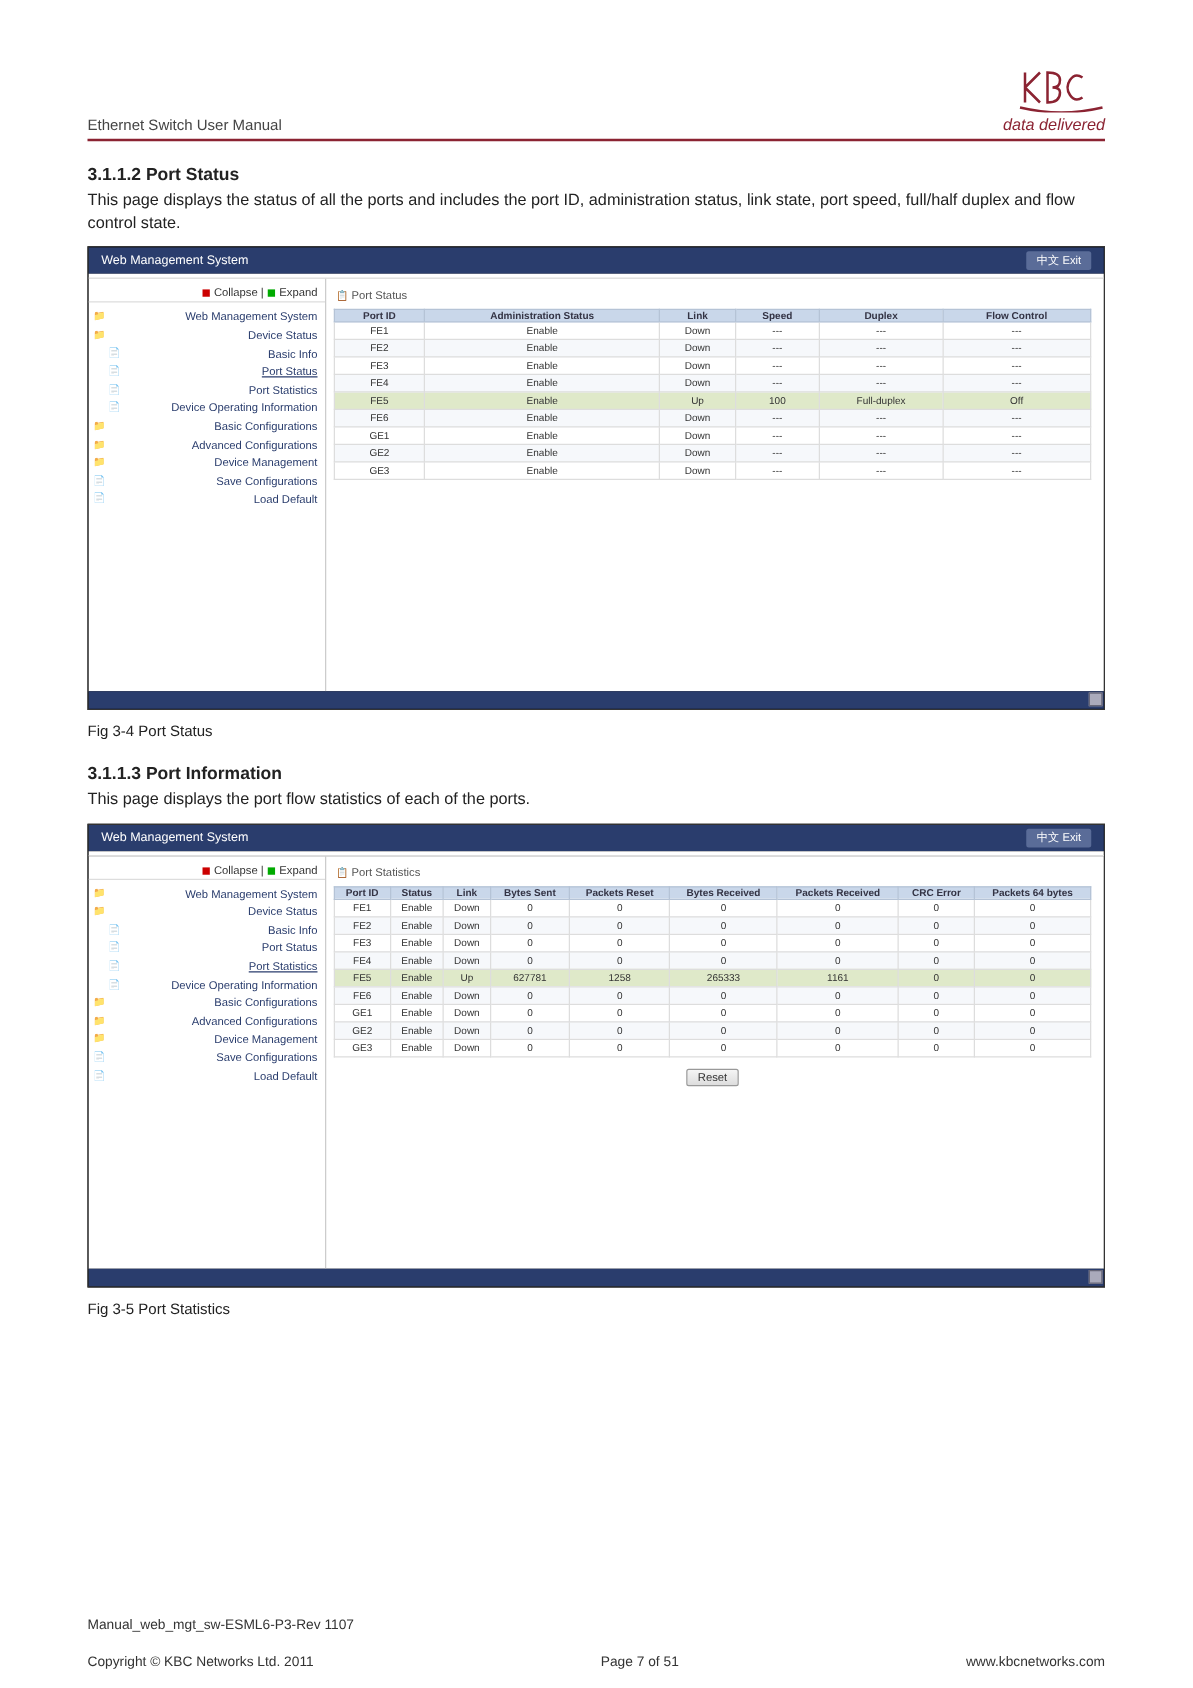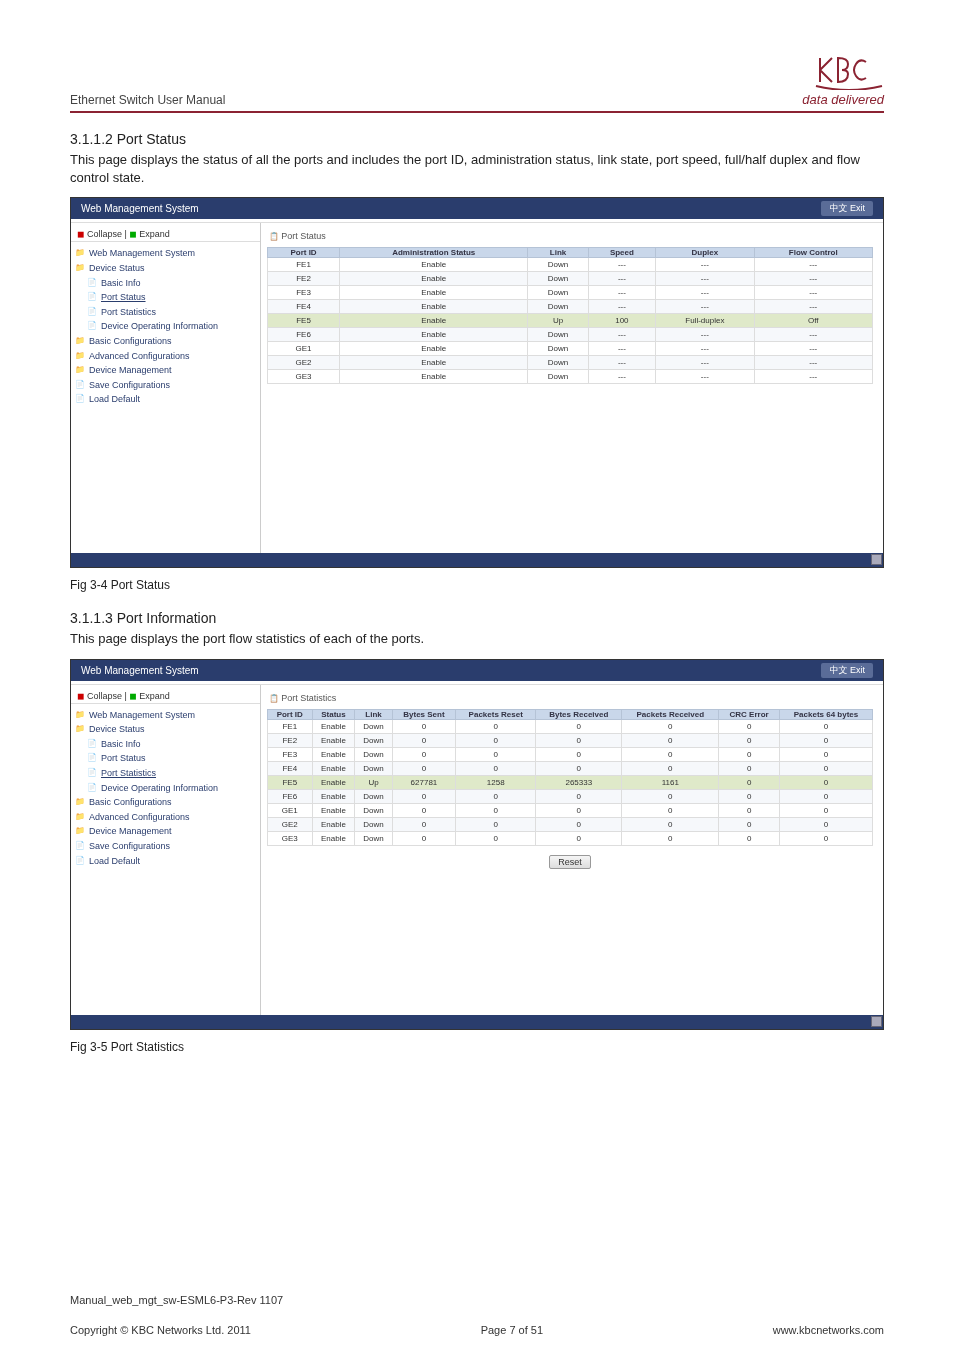--- a/index.html
+++ b/index.html
@@ -33,21 +33,21 @@
   }
   .logo-svg { display: block; margin-left: auto; }
   .logo-tag {
     font-style: italic;
     color: #8b2332;
     font-size: 13px;
     margin-top: 2px;
   }
   h3 {
     font-size: 14px;
-    font-weight: normal;
+    font-weight: bold;
     color: #222;
     margin: 12px 0 4px 0;
   }
   .body-text {
     font-size: 13px;
     color: #222;
     line-height: 1.4;
     margin-bottom: 10px;
   }
   .fig-caption {
@@ -81,20 +81,21 @@
   .ss-body {
     display: flex;
     min-height: 330px;
     background: #fff;
   }
   .sidebar {
     width: 190px;
     border-right: 1px solid #ccc;
     padding: 4px 0 0 0;
     font-size: 9px;
+    text-align: right;
   }
   .collapse-bar {
     padding: 2px 6px;
     border-bottom: 1px solid #ddd;
     font-size: 9px;
   }
   .collapse-bar .c { color: #c00; }
   .collapse-bar .e { color: #0a0; }
   .tree { padding: 4px 4px; }
   .tree-item {

